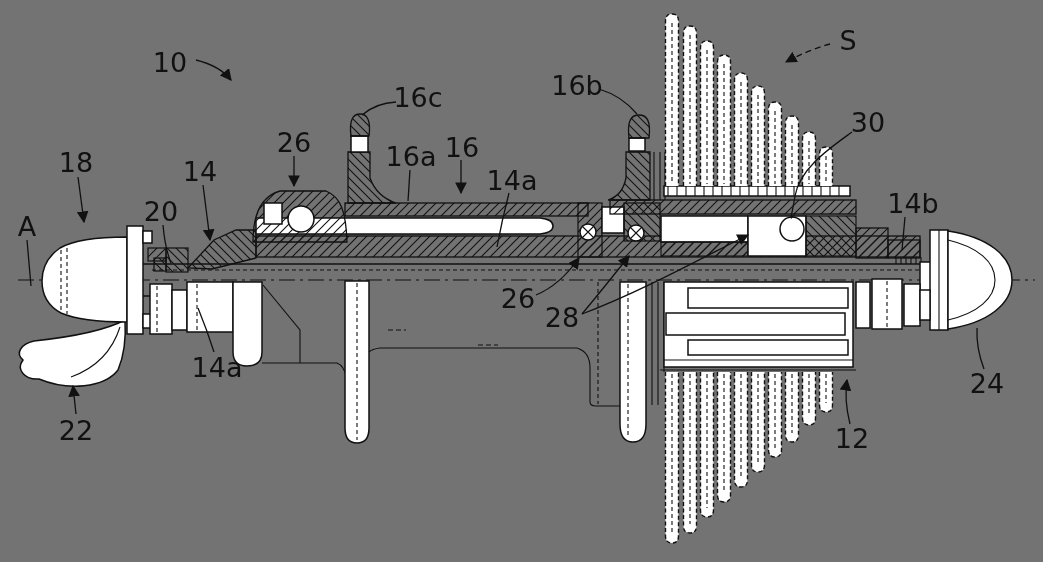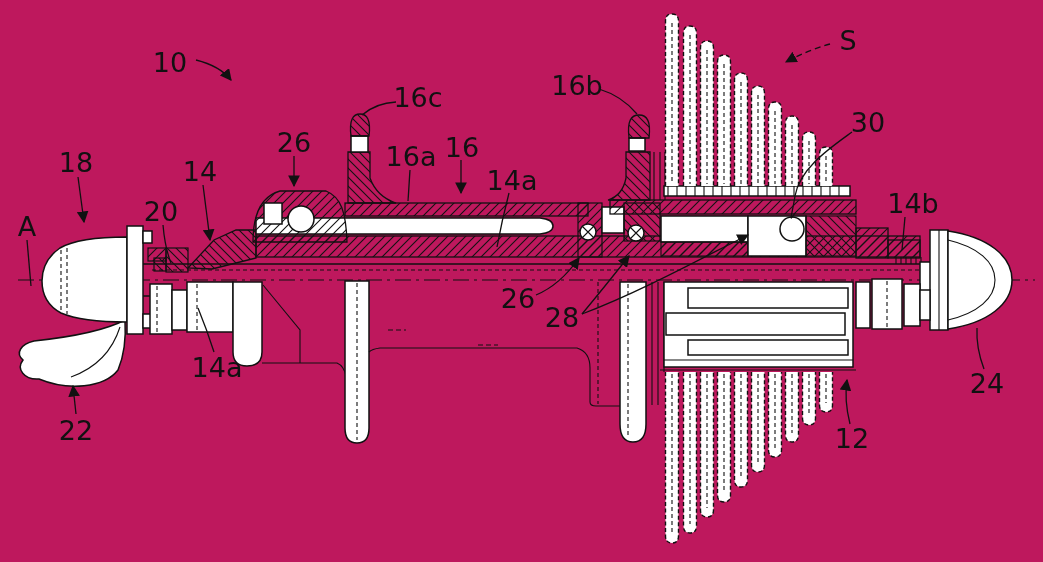--- a/index.html
+++ b/index.html
@@ -1,16 +1,16 @@
 <!DOCTYPE html>
 <html><head>
 <meta charset="utf-8">
 <style>
   html,body{margin:0;padding:0;background:#ffffff;}
-  .canvas{position:relative;width:1043px;height:562px;background:#be185d;overflow:hidden;
+  .canvas{position:relative;width:1043px;height:562px;background:#737373;overflow:hidden;
           font-family:"DejaVu Sans", sans-serif;}
   svg text{font-family:"DejaVu Sans", sans-serif;font-size:27px;fill:#111;}
   .ln{stroke:#111;fill:none;stroke-width:1.5;}
   .lt{stroke:#111;fill:none;stroke-width:1.1;}
   .wh{stroke:#111;fill:#fff;stroke-width:1.5;}
   .dash{stroke:#111;fill:none;stroke-width:1.1;stroke-dasharray:4 3;}
   .tooth{stroke:#111;fill:#fff;stroke-width:1.4;stroke-dasharray:4 2.5;}
   .leader{stroke:#111;fill:none;stroke-width:1.3;}
   .leader-dashed{stroke:#111;fill:none;stroke-width:1.3;stroke-dasharray:6 4;}
 </style>

